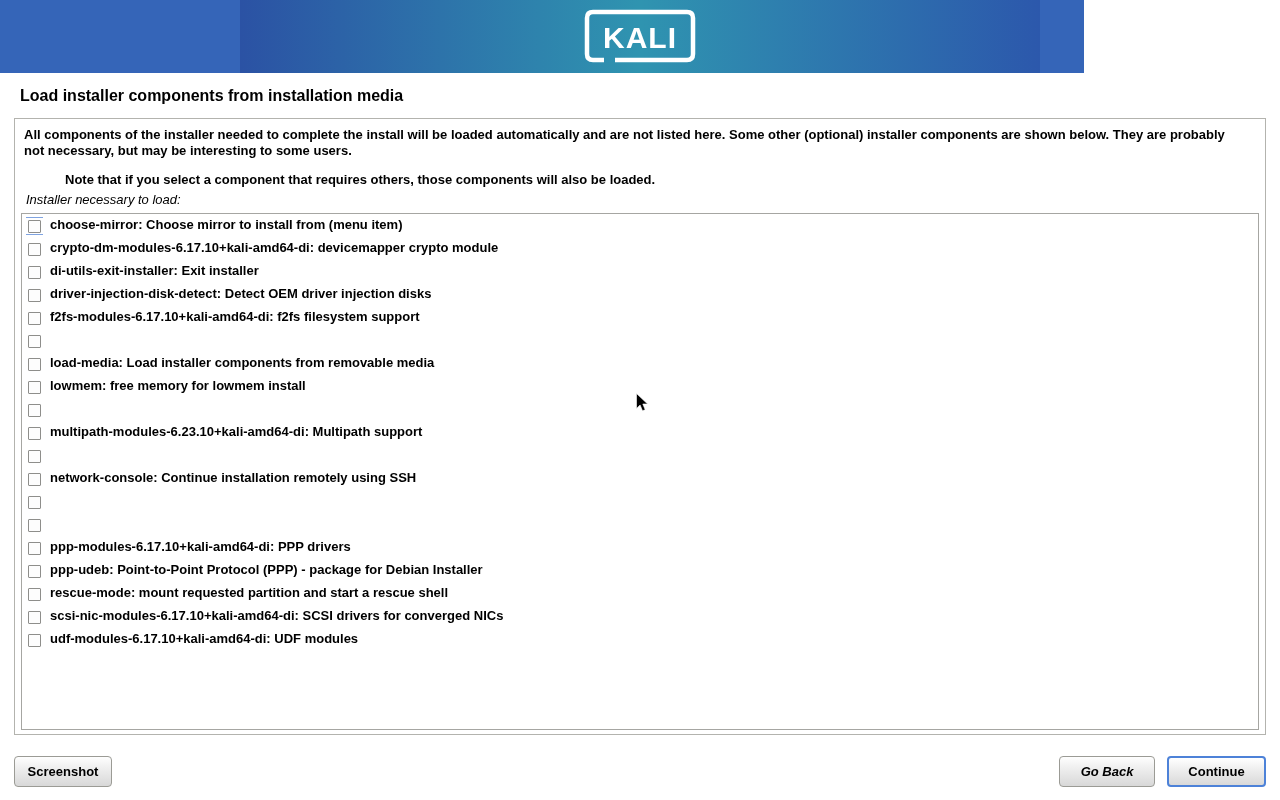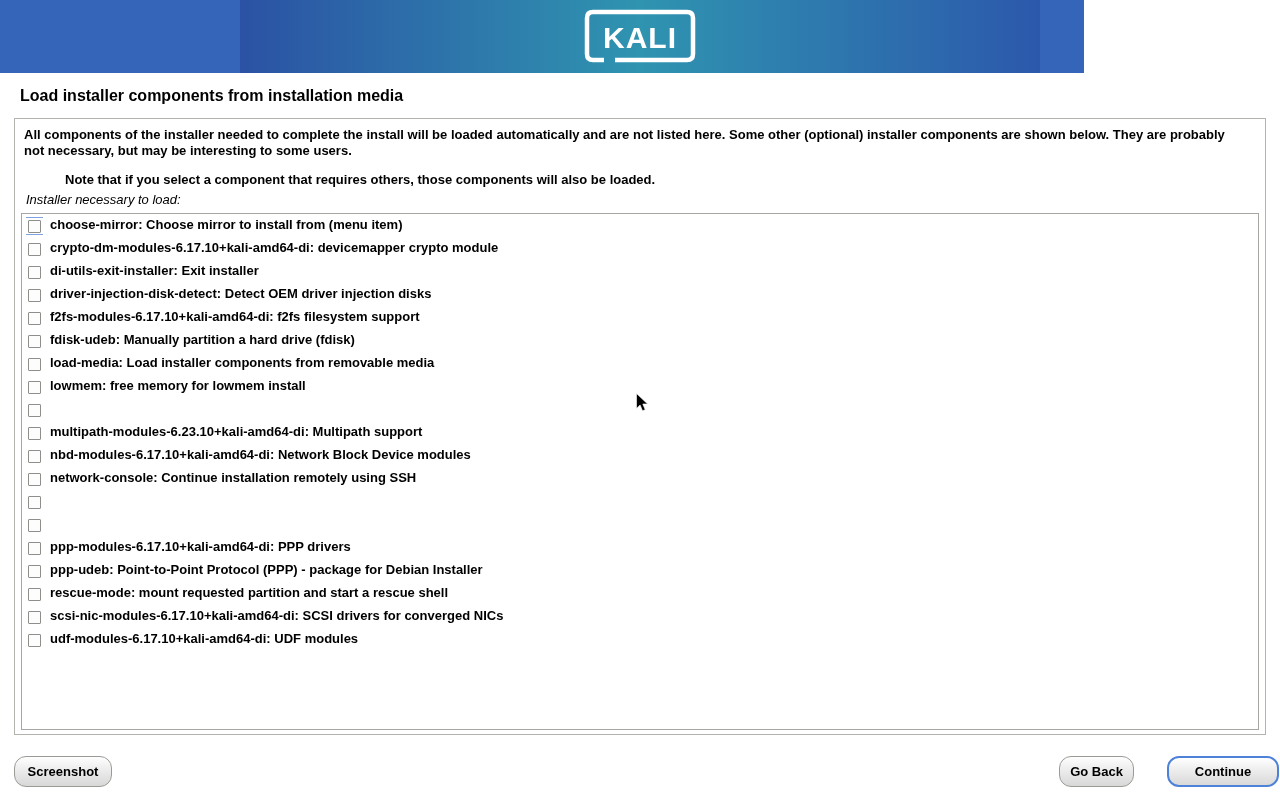--- a/index.html
+++ b/index.html
@@ -33,26 +33,26 @@
   .row { display:flex; align-items:flex-start; height:23px; padding-left:4px; }
   .cbwrap { display:inline-block; padding:2px 2px 1px 2px;
     border-top:1px solid transparent; border-bottom:1px solid transparent; line-height:0; }
   .row.focused .cbwrap { border-top:1px solid #7fa3e0; border-bottom:1px solid #7fa3e0; }
   .checkbox { display:inline-block; width:13px; height:13px; background:#fdfdfd;
     border:1px solid #8e8e8b; border-radius:1px; }
   .rowlabel { margin-left:7px; font-size:13px; font-weight:bold; white-space:nowrap; }
 
   
   .btn { position:absolute; top:756px; height:31px; border:1px solid #9b9b95;
-    border-radius:12px; background:linear-gradient(#fefefe, #ececec 45%, #d8d8d8);
+    border-radius:4px; background:linear-gradient(#fefefe, #ececec 45%, #d8d8d8);
     font-family:"Liberation Sans", sans-serif; font-size:13px; font-weight:bold;
     color:#000; text-align:center; }
   .btn-screenshot { left:14px;  width:98px; }
-  .btn-goback    { left:1059px; width:75px; }
-  .btn-continue  { left:1167px; width:112px; border:2px solid #4d82d8;
+  .btn-goback    { left:1059px; width:96px;font-style:italic; }
+  .btn-continue  { left:1167px; width:99px; border:2px solid #4d82d8;
     background:linear-gradient(#ffffff, #ededed 45%, #d9d9d9); }
 
   
   .cursor { position:absolute; left:636px; top:393px; pointer-events:none; }
 </style>
 </head>
 <body>
 
 <div class="banner">
   <svg class="logo" width="112" height="54" viewBox="0 0 112 54">
@@ -83,40 +83,38 @@
       <div class="row">
         <span class="cbwrap"><span class="checkbox"></span></span>
         <span class="rowlabel">driver-injection-disk-detect: Detect OEM driver injection disks</span>
       </div>
       <div class="row">
         <span class="cbwrap"><span class="checkbox"></span></span>
         <span class="rowlabel">f2fs-modules-6.17.10+kali-amd64-di: f2fs filesystem support</span>
       </div>
       <div class="row">
         <span class="cbwrap"><span class="checkbox"></span></span>
-        <span class="rowlabel">fdisk-udeb: Manually partition a hard drive (fdisk)</span>
       </div>
       <div class="row">
         <span class="cbwrap"><span class="checkbox"></span></span>
         <span class="rowlabel">load-media: Load installer components from removable media</span>
       </div>
       <div class="row">
         <span class="cbwrap"><span class="checkbox"></span></span>
         <span class="rowlabel">lowmem: free memory for lowmem install</span>
       </div>
       <div class="row">
         <span class="cbwrap"><span class="checkbox"></span></span>
       </div>
       <div class="row">
         <span class="cbwrap"><span class="checkbox"></span></span>
         <span class="rowlabel">multipath-modules-6.23.10+kali-amd64-di: Multipath support</span>
       </div>
       <div class="row">
         <span class="cbwrap"><span class="checkbox"></span></span>
-        <span class="rowlabel">nbd-modules-6.17.10+kali-amd64-di: Network Block Device modules</span>
       </div>
       <div class="row">
         <span class="cbwrap"><span class="checkbox"></span></span>
         <span class="rowlabel">network-console: Continue installation remotely using SSH</span>
       </div>
       <div class="row">
         <span class="cbwrap"><span class="checkbox"></span></span>
       </div>
       <div class="row">
         <span class="cbwrap"><span class="checkbox"></span></span>

